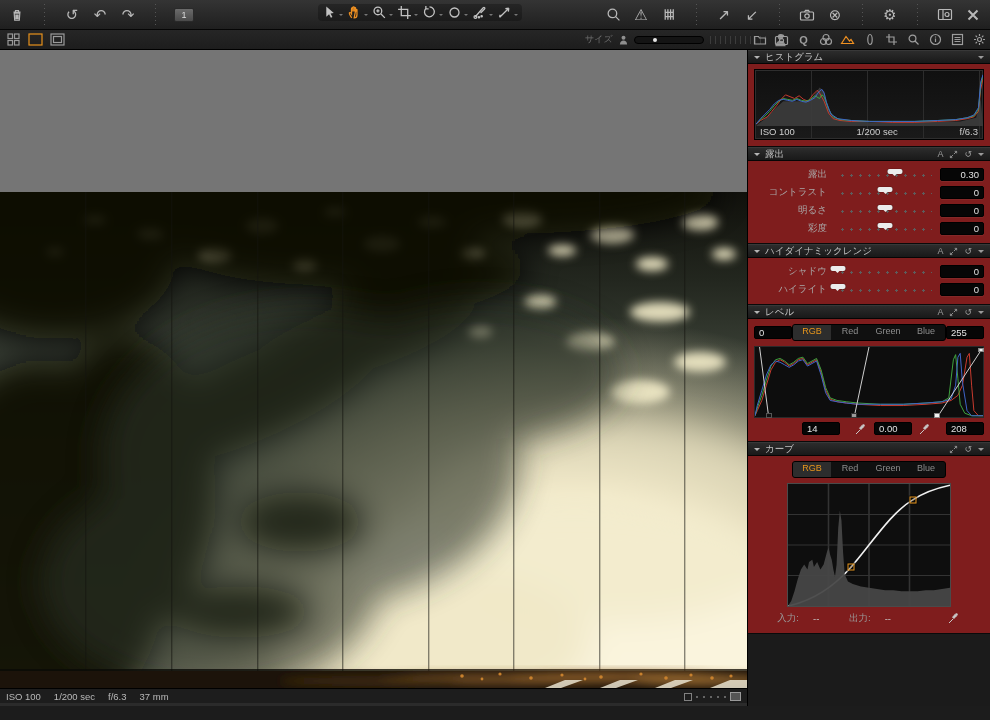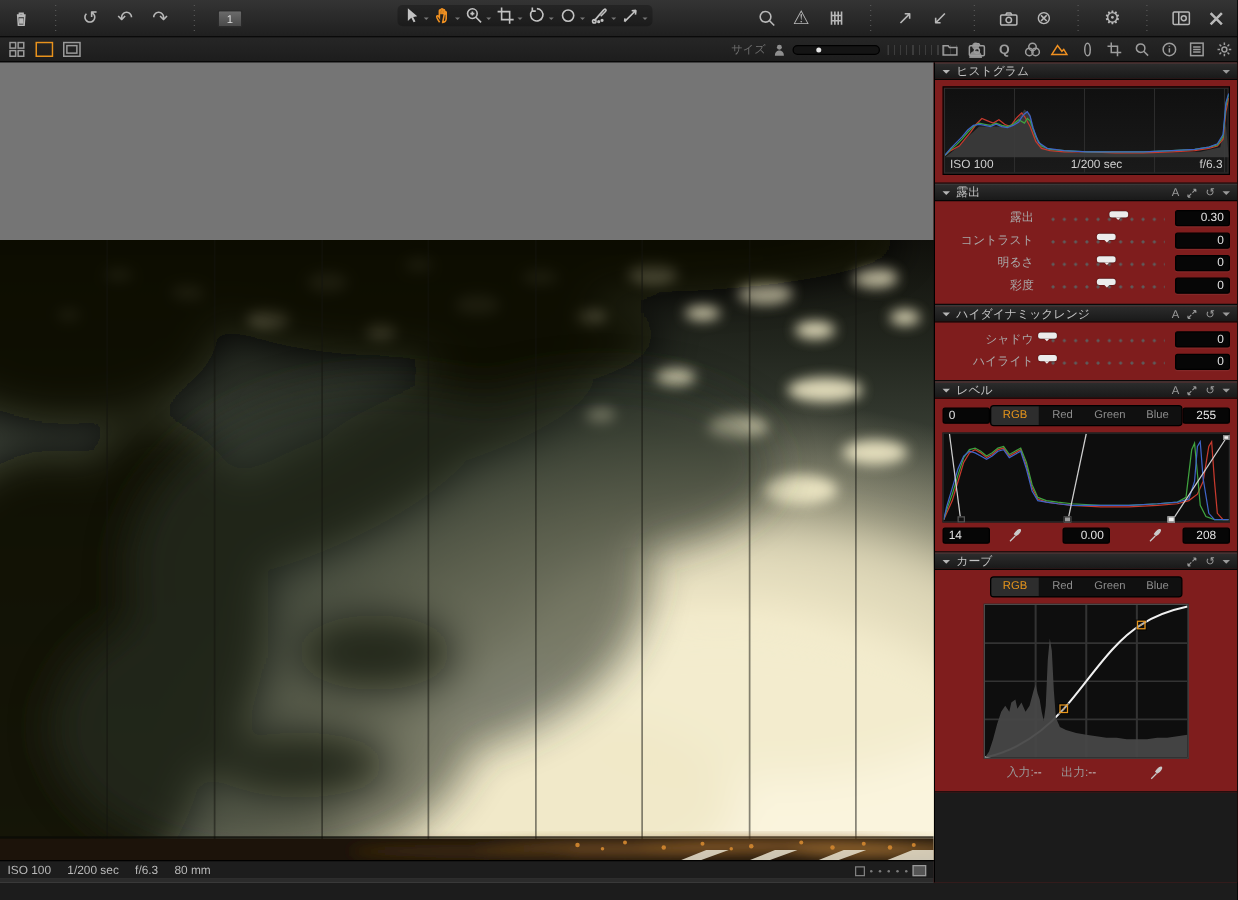--- a/index.html
+++ b/index.html
@@ -79,43 +79,43 @@
   .slider-row { display:flex; align-items:center; height:18px; padding:0 6px 0 0; }
   .slider-row .slabel { flex:0 0 88px; text-align:right; color:#a9a9a9; font-size:9.5px; padding-right:9px; }
   .strack { flex:1; position:relative; height:14px; }
   .strack .dots { position:absolute; left:2px; right:2px; top:7px; height:3px; background-image:radial-gradient(circle,#5d5d5d 1px,transparent 1.4px); background-size:9px 3px; background-repeat:repeat-x; }
   .sthumb { position:absolute; top:2px; width:15px; height:5px; background:#ececec; border-radius:2px; transform:translateX(-50%); box-shadow:0 0 1px #000; }
   .sthumb::after { content:''; position:absolute; left:50%; top:5px; transform:translateX(-50%); border:2.5px solid transparent; border-top-color:#ececec; }
   .valbox { flex:0 0 44px; margin-left:6px; height:13px; background:#060606; border:1px solid #000; border-radius:2px; box-shadow:0 1px 0 rgba(255,255,255,.05); color:#e2e2e2; font-size:9.5px; text-align:right; padding-right:4px; line-height:12px; }
 
   .lvl-toprow { display:flex; align-items:center; padding:5px 6px 3px; }
   .minibox { width:38px; height:13px; background:#060606; border:1px solid #000; border-radius:2px; color:#e2e2e2; font-size:9.5px; line-height:12px; padding:0 4px; }
-  .minibox.r { text-align:center; }
+  .minibox.r { text-align:left; }
   .chan-tabs { display:flex; margin:0 auto; background:#101010; border:1px solid #000; border-radius:3px; overflow:hidden; }
   .chan-tabs .ctab { width:38px; height:15px; color:#8d8d8d; font-size:9px; text-align:center; line-height:13px; }
   .chan-tabs .ctab.active { background:#2d2d2d; color:#e8961c; }
   .lvl-graph { position:relative; margin:2px 6px 0; height:72px; background:#0d0d0d; border:1px solid #2a2a2a; }
   .lvl-graph svg { position:absolute; inset:0; width:100%; height:100%; }
   .lvl-handle { position:absolute; width:6px; height:5px; transform:translateX(-50%); }
   .lvl-handle.black { background:#111; border:1px solid #555; }
   .lvl-handle.mid { background:#9a9a9a; border:1px solid #333; }
   .lvl-handle.white { background:#f2f2f2; border:1px solid #888; }
-  .lvl-botrow { display:flex; align-items:center; padding:4px 6px 6px; position:relative; }
+  .lvl-botrow { display:flex; align-items:center; padding:4px 6px 6px; position:relative;margin-left:48px; }
   .lvl-botrow .mid-box { position:absolute; left:50%; transform:translateX(-50%); }
   .dropper { width:14px; height:13px; }
   .dropper svg { stroke:#c9c9c9; fill:#c9c9c9; stroke-width:1; }
   .lvl-botrow .dropper.d1 { margin-left:14px; }
   .lvl-botrow .dropper.d2 { margin-left:auto; margin-right:14px; }
 
   .curve-tabs { display:flex; justify-content:center; padding:5px 0 3px; }
   .curve-graph { position:relative; width:164px; height:124px; margin:2px auto 0; background:#0e0e0e; border:1px solid #4a4a4a; }
   .curve-graph svg { position:absolute; inset:0; width:100%; height:100%; }
   .cpoint { position:absolute; width:7px; height:7px; border:1px solid #e8961c; background:rgba(0,0,0,.25); transform:translate(-50%,-50%); box-shadow:0 0 0 1px rgba(0,0,0,.5); }
   .cpoint::after { content:''; position:absolute; left:2px; top:2px; width:1px; height:1px; background:#e8961c; }
-  .curve-botrow { display:flex; align-items:center; justify-content:center; gap:0; padding:5px 10px 8px; color:#9a9a9a; font-size:9.5px; }
+  .curve-botrow { display:flex; align-items:center; justify-content:center; gap:14px; padding:5px 10px 8px; color:#9a9a9a; font-size:9.5px; }
   .curve-botrow .cv { color:#c9c9c9; width:22px; }
   .curve-botrow .dropper { margin-left:26px; }
   .panel-fill { flex:1; background:#1b1b1b; }
 </style>
 </head>
 <body>
 
 <div class="app">
 
 
@@ -454,21 +454,21 @@
               <circle cx="482" cy="487" r="1.4"></circle>
               <circle cx="585" cy="487" r="1.4"></circle>
           </g>
         </svg>
       </div>
 
       <div class="viewer-status">
         <span>ISO 100</span>
         <span>1/200 sec</span>
         <span>f/6.3</span>
-        <span>80 mm</span>
+        <span>37 mm</span>
         <span class="zoomwidget">
           <span class="zsq-s"></span>
           <span class="zdots">
               <i></i>
               <i></i>
               <i></i>
               <i></i>
               <i></i>
             </span>
           <span class="zsq-l"></span>
@@ -623,21 +623,21 @@
           <span class="lvl-handle white" style="top: 1px; width: 5px; height: 4px; left: 99%;"></span>
         </div>
         <div class="lvl-botrow">
           <span class="minibox">14</span>
           <span class="dropper d1">
             <svg viewBox="0 0 13 13" width="13" height="13">
                 <path d="M2 11 L6.2 6.8" fill="none"></path>
                 <path d="M5.6 5.2 c1.8-2.8 4-4 4.6-3.4 .6.6-.6 2.8-3.4 4.6 z"></path>
               </svg>
           </span>
-          <span class="minibox mid-box" style="text-align:right;">0.00</span>
+          <span class="minibox mid-box" style="text-align:left;">0.00</span>
           <span class="dropper d2">
             <svg viewBox="0 0 13 13" width="13" height="13">
                 <path d="M2 11 L6.2 6.8" fill="none"></path>
                 <path d="M5.6 5.2 c1.8-2.8 4-4 4.6-3.4 .6.6-.6 2.8-3.4 4.6 z"></path>
               </svg>
           </span>
           <span class="minibox r">208</span>
         </div>
       </section>
 

